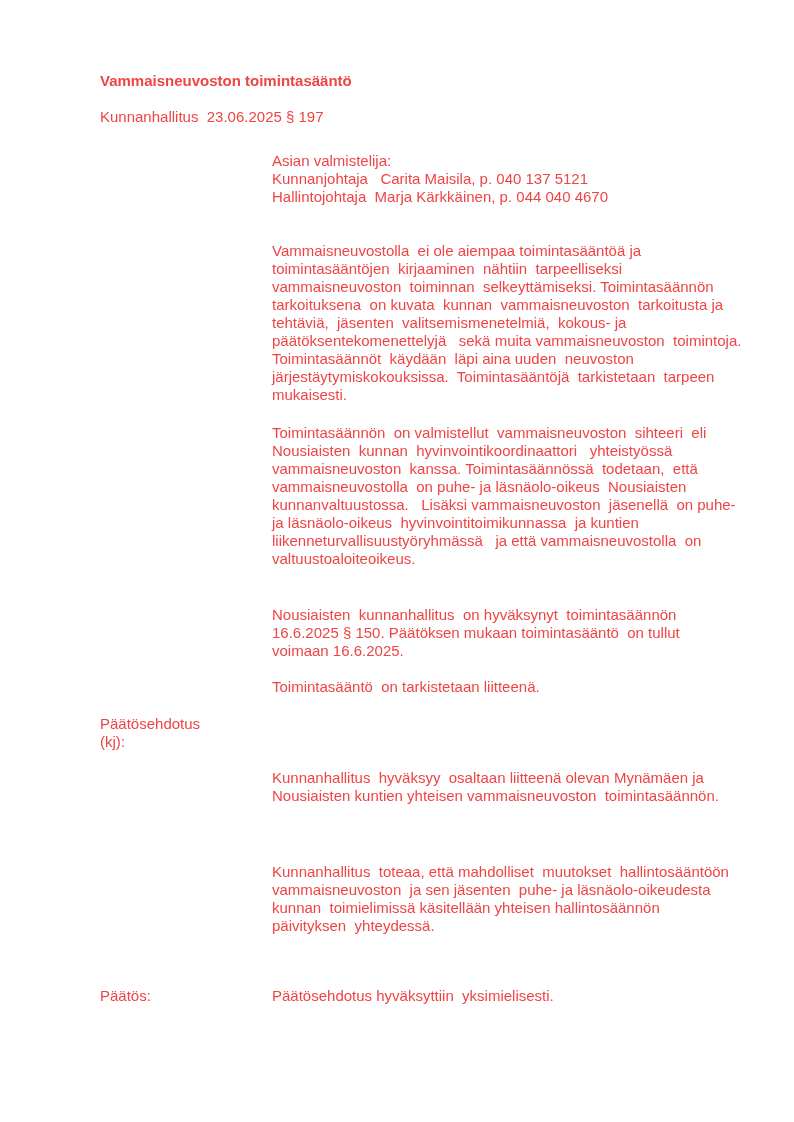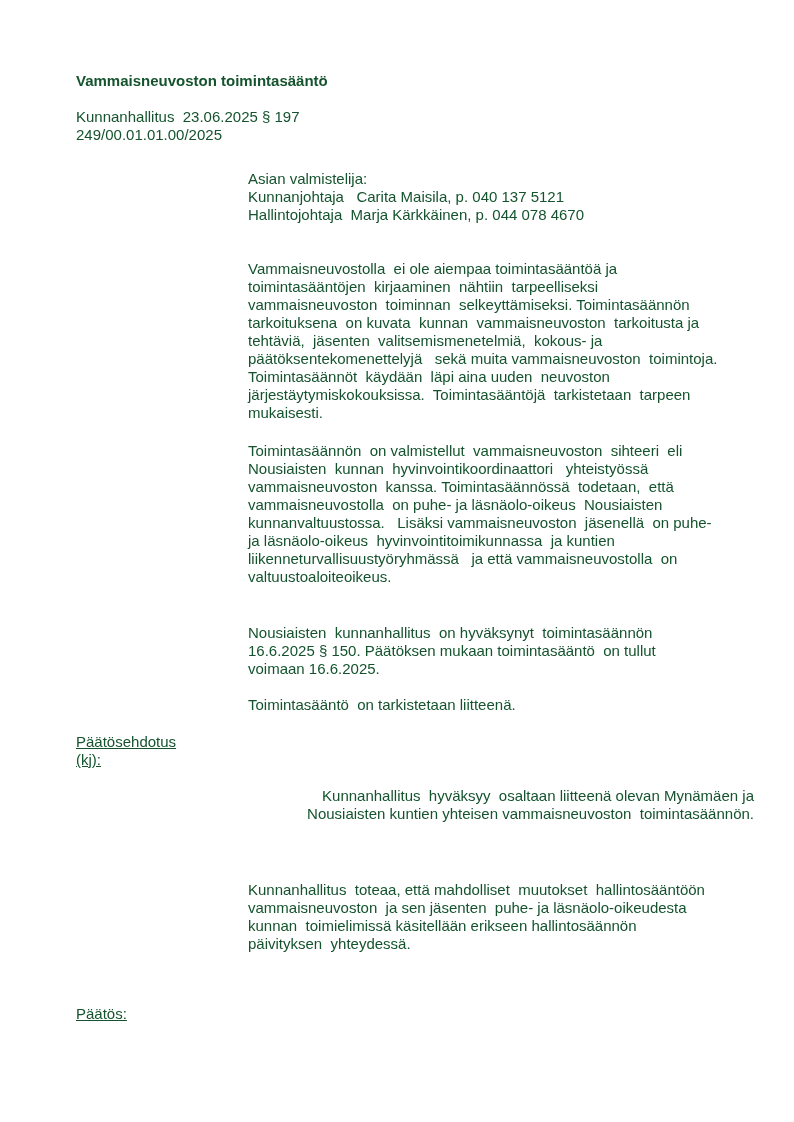--- a/index.html
+++ b/index.html
@@ -6,25 +6,25 @@
     margin: 0;
     padding: 0;
     background: #ffffff;
   }
   .page {
     position: relative;
     width: 794px;
     height: 1122px;
     box-sizing: border-box;
     background: #ffffff;
-    color: #14532d;
+    color: #ef4444;
     font-family: "Liberation Sans", sans-serif;
     font-size: 15px;
     line-height: 18px;
-    padding: 72px 40px 40px 76px;
+    padding: 72px 40px 40px 100px;
     overflow: hidden;
   }
   .title {
     font-size: 15px;
     font-weight: bold;
     margin: 0 0 18px 0;
   }
   .multiline {
     white-space: pre-wrap;
   }
@@ -32,54 +32,52 @@
     margin-bottom: 26px;
   }
   .row {
     display: flex;
     align-items: flex-start;
   }
   .label-col {
     width: 172px;
     flex-shrink: 0;
     white-space: pre-wrap;
-    text-decoration: underline;
   }
   .content-col {
     width: 506px;
     max-width: 506px;
     white-space: pre-wrap;
   }
   .preparers-row { margin-bottom: 36px; }
   .para-1 { margin-bottom: 22px; }
   .para-2 { margin-bottom: 20px; }
   .para-3 { margin-bottom: 38px; }
   .para-4 { margin-bottom: 18px; }
   .para-5 { margin-bottom: 19px; }
   .proposal-row { margin-bottom: 16px; }
   .proposal-content { padding-top: 18px; }
-  .proposal-para-a { margin-bottom: 22px; text-align: right; }
+  .proposal-para-a { margin-bottom: 22px; }
 </style>
 </head>
 <body>
 
 <div class="page">
 
   <h1 class="title">Vammaisneuvoston toimintasääntö</h1>
 
   <div class="header-block">
     <div class="multiline">Kunnanhallitus  23.06.2025 § 197</div>
-    <div class="multiline">249/00.01.01.00/2025</div>
   </div>
 
   <div class="row preparers-row">
     <div class="label-col"></div>
     <div class="content-col multiline">Asian valmistelija:
 Kunnanjohtaja   Carita Maisila, p. 040 137 5121
-Hallintojohtaja  Marja Kärkkäinen, p. 044 078 4670</div>
+Hallintojohtaja  Marja Kärkkäinen, p. 044 040 4670</div>
   </div>
 
 
   <div class="row para-2">
     <div class="label-col"></div>
     <div class="content-col multiline">Vammaisneuvostolla  ei ole aiempaa toimintasääntöä ja
 toimintasääntöjen  kirjaaminen  nähtiin  tarpeelliseksi
 vammaisneuvoston  toiminnan  selkeyttämiseksi. Toimintasäännön
 tarkoituksena  on kuvata  kunnan  vammaisneuvoston  tarkoitusta ja
 tehtäviä,  jäsenten  valitsemismenetelmiä,  kokous- ja
@@ -114,22 +112,23 @@
   </div>
 
   <div class="row proposal-row">
     <div class="label-col multiline">Päätösehdotus
 (kj):</div>
     <div class="content-col proposal-content">
       <div class="multiline proposal-para-a">Kunnanhallitus  hyväksyy  osaltaan liitteenä olevan Mynämäen ja
 Nousiaisten kuntien yhteisen vammaisneuvoston  toimintasäännön.</div>
       <div class="multiline">Kunnanhallitus  toteaa, että mahdolliset  muutokset  hallintosääntöön
 vammaisneuvoston  ja sen jäsenten  puhe- ja läsnäolo-oikeudesta
-kunnan  toimielimissä käsitellään erikseen hallintosäännön
+kunnan  toimielimissä käsitellään yhteisen hallintosäännön
 päivityksen  yhteydessä.</div>
     </div>
   </div>
 
   <div class="row">
     <div class="label-col multiline">Päätös:</div>
+    <div class="content-col multiline">Päätösehdotus hyväksyttiin  yksimielisesti.</div>
   </div>
 
 </div>
 
 </body></html>

